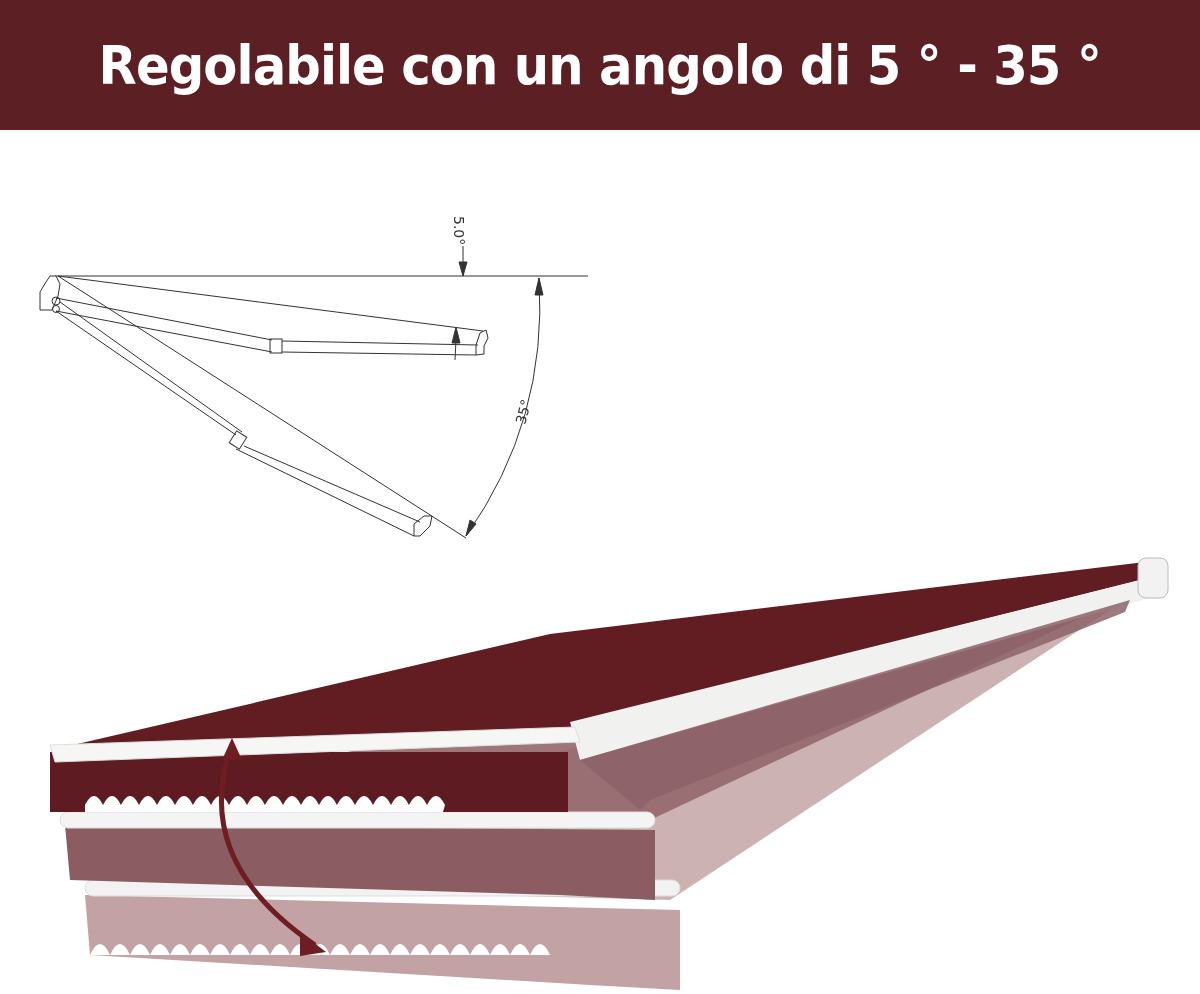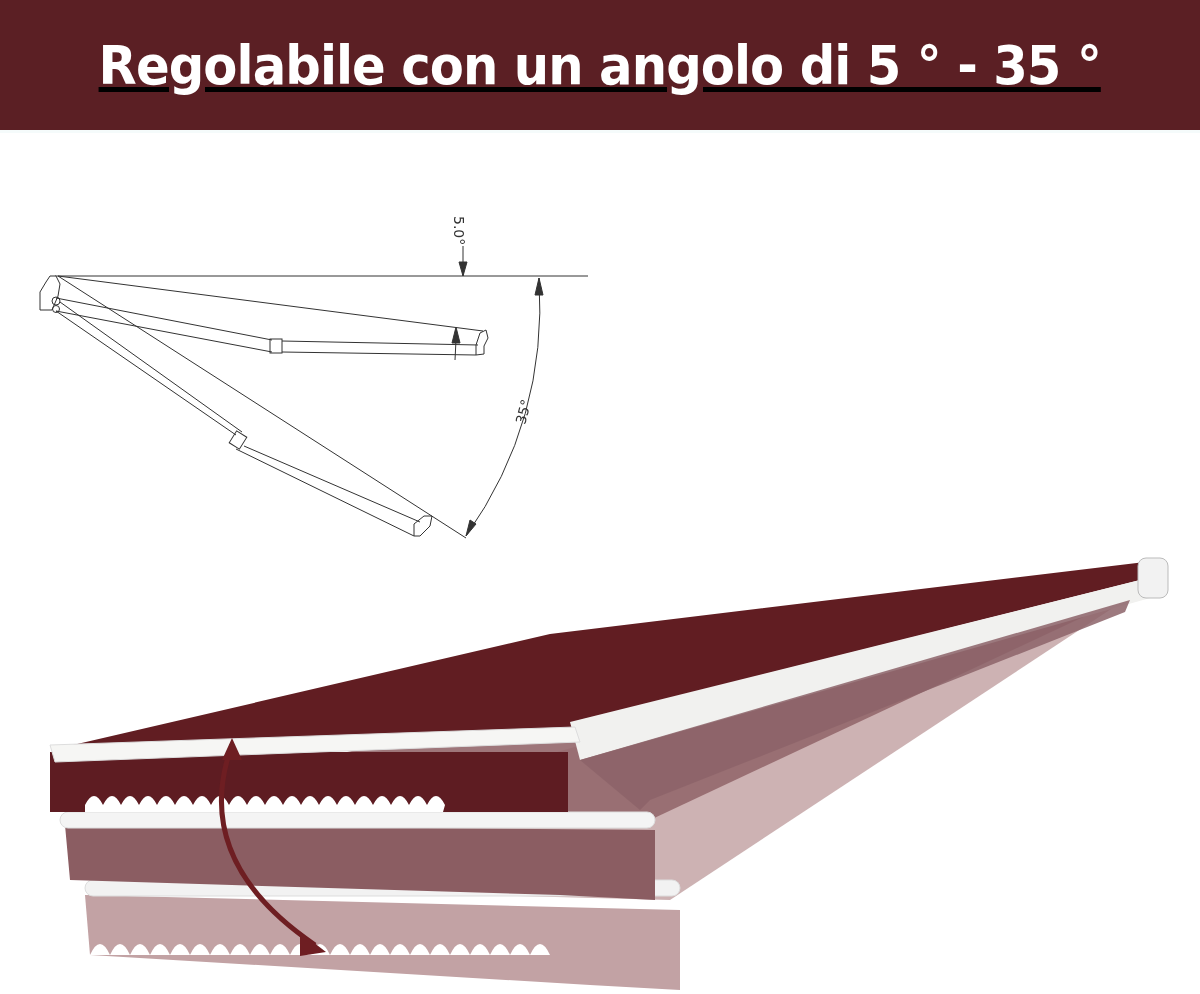--- a/index.html
+++ b/index.html
@@ -1,17 +1,17 @@
 <!DOCTYPE html>
 <html><head>
 <meta charset="utf-8">
 <style>
   html,body{margin:0;padding:0;background:#ffffff;}
   body{width:1200px;height:994px;position:relative;overflow:hidden;font-family:"DejaVu Sans",sans-serif;}
-  .banner{position:absolute;left:0;top:0;width:1200px;height:130px;background:#5b1f24;display:flex;align-items:center;justify-content:center;text-decoration:underline;}
+  .banner{position:absolute;left:0;top:0;width:1200px;height:130px;background:#5b1f24;display:flex;align-items:center;justify-content:center;}
   .banner-title{color:#ffffff;font-family:"DejaVu Sans",sans-serif;font-weight:bold;font-size:54px;letter-spacing:-1px;transform:scaleX(0.92);white-space:nowrap;}
   .strip{position:absolute;left:0;top:130px;width:1200px;height:3px;background:#f5fbfb;}
   svg{position:absolute;left:0;top:0;}
   .lbl{font-family:"DejaVu Sans",sans-serif;font-size:14px;fill:#333;}
 </style>
 </head>
 <body>
 
 <div class="banner">
   <div class="banner-title">Regolabile con un angolo di 5 ° - 35 °</div>

